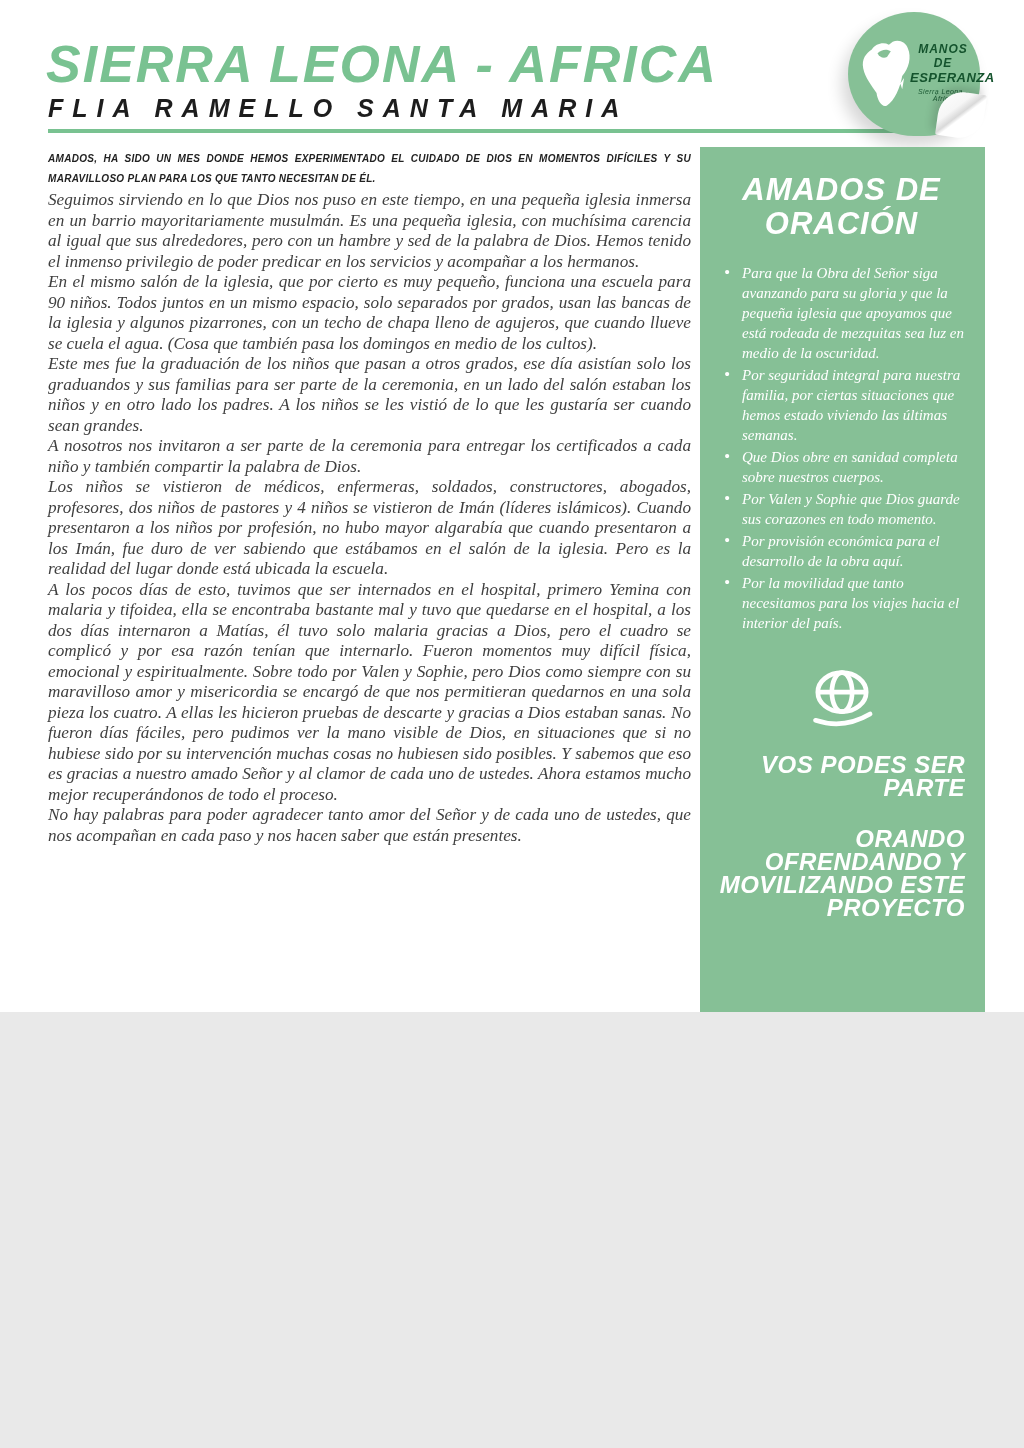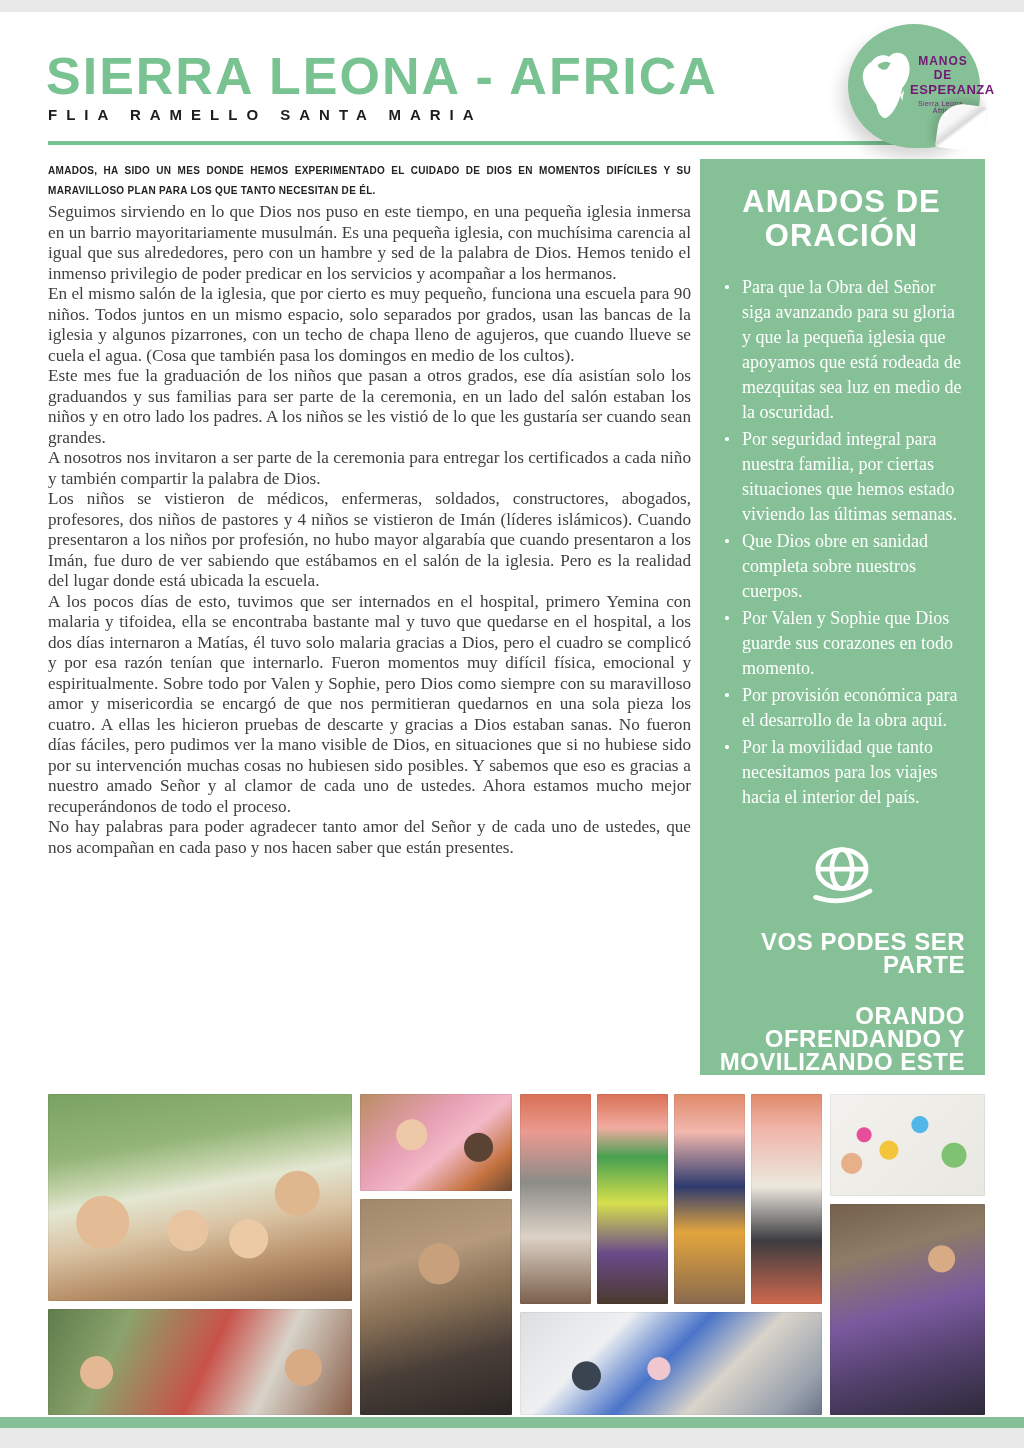--- a/index.html
+++ b/index.html
@@ -4,52 +4,53 @@
 <style>
   :root{
     --green:#79c291;
     --panel:#86c096;
     --ink:#232323;
     --body:#3f3f3f;
   }
   *{margin:0;padding:0;box-sizing:border-box;}
   html,body{background:#e9e9e9;}
   .page{
-    position:relative;width:1024px;height:1416px;background:#ffffff;
-    margin:12px auto;overflow:hidden;
+    position:relative;width:1024px;height:1012px;background:#ffffff;
+    margin:0 auto;overflow:hidden;
     font-family:"Liberation Sans",sans-serif;
+    font-style:italic;
   }
   
   .title{
     position:absolute;left:46px;top:34px;width:740px;
     font-size:52px;font-weight:900;letter-spacing:2px;color:var(--green);
     font-family:"Liberation Sans",sans-serif;white-space:nowrap;
   }
   .subtitle{
     position:absolute;left:48px;top:94px;
-    font-size:15px;font-weight:600;letter-spacing:9px;color:#1d1d1d;white-space:nowrap;
+    font-size:25px;font-weight:600;letter-spacing:9px;color:#1d1d1d;white-space:nowrap;
   }
   .header-rule{
     position:absolute;left:48px;top:129px;width:925px;height:4px;background:var(--green);
   }
   
   .sticker{
     position:absolute;right:44px;top:12px;width:132px;height:124px;
     background:var(--panel);border-radius:50% 50% 42% 50%;
     box-shadow:-6px 10px 16px rgba(0,0,0,.16);
   }
   .sticker::after{
     content:"";position:absolute;right:-4px;bottom:-2px;width:46px;height:46px;
     background:linear-gradient(315deg,#ffffff 0 46%,#d9d9d9 52%,#f6f6f6 64%,#ffffff 100%);
     border-radius:55% 4% 55% 4%;transform:rotate(8deg);
     box-shadow:-5px -5px 9px rgba(0,0,0,.14);
   }
   .sticker .africa{position:absolute;left:10px;top:26px;width:58px;height:76px;}
   .sticker .logo-text{
-    position:absolute;left:62px;top:30px;width:66px;color:#701a75;text-align:center;
+    position:absolute;left:62px;top:30px;width:66px;color:#14532d;text-align:center;
   }
   .logo-line1{font-size:12px;font-weight:700;letter-spacing:1px;line-height:14px;}
   .logo-line2{font-size:13px;font-weight:700;letter-spacing:.5px;line-height:15px;}
   .logo-line3{font-size:7px;font-weight:400;opacity:.92;margin-top:3px;letter-spacing:.4px;}
   
   .article{
     position:absolute;left:48px;top:149px;width:643px;
   }
   .article .intro{
     font-family:"Liberation Sans",sans-serif;font-weight:700;color:#222;
@@ -65,21 +66,21 @@
     position:absolute;left:700px;top:147px;width:285px;height:916px;
     background:var(--panel);color:#fff;padding:26px 20px 0 18px;
   }
   .sidebar-title{
     text-align:center;font-size:31px;font-weight:800;letter-spacing:1px;line-height:34px;
     margin-bottom:22px;
   }
   .sidebar ul{list-style:none;}
   .sidebar li{
     position:relative;padding-left:24px;margin-bottom:2px;
-    font-family:"Liberation Serif",serif;font-size:18px;line-height:25px;
+    font-family:"Liberation Serif",serif;font-size:15px;line-height:20px;
   }
   .sidebar li::before{
     content:"•";position:absolute;left:6px;top:0;font-size:17px;
   }
   .globe-wrap{margin:28px auto 10px;width:84px;height:78px;}
   .cta-title,.cta-sub{
     text-align:right;font-weight:800;font-size:24px;line-height:23px;letter-spacing:.5px;
   }
   .cta-title{margin-top:14px;}
   .cta-sub{margin-top:28px;}

